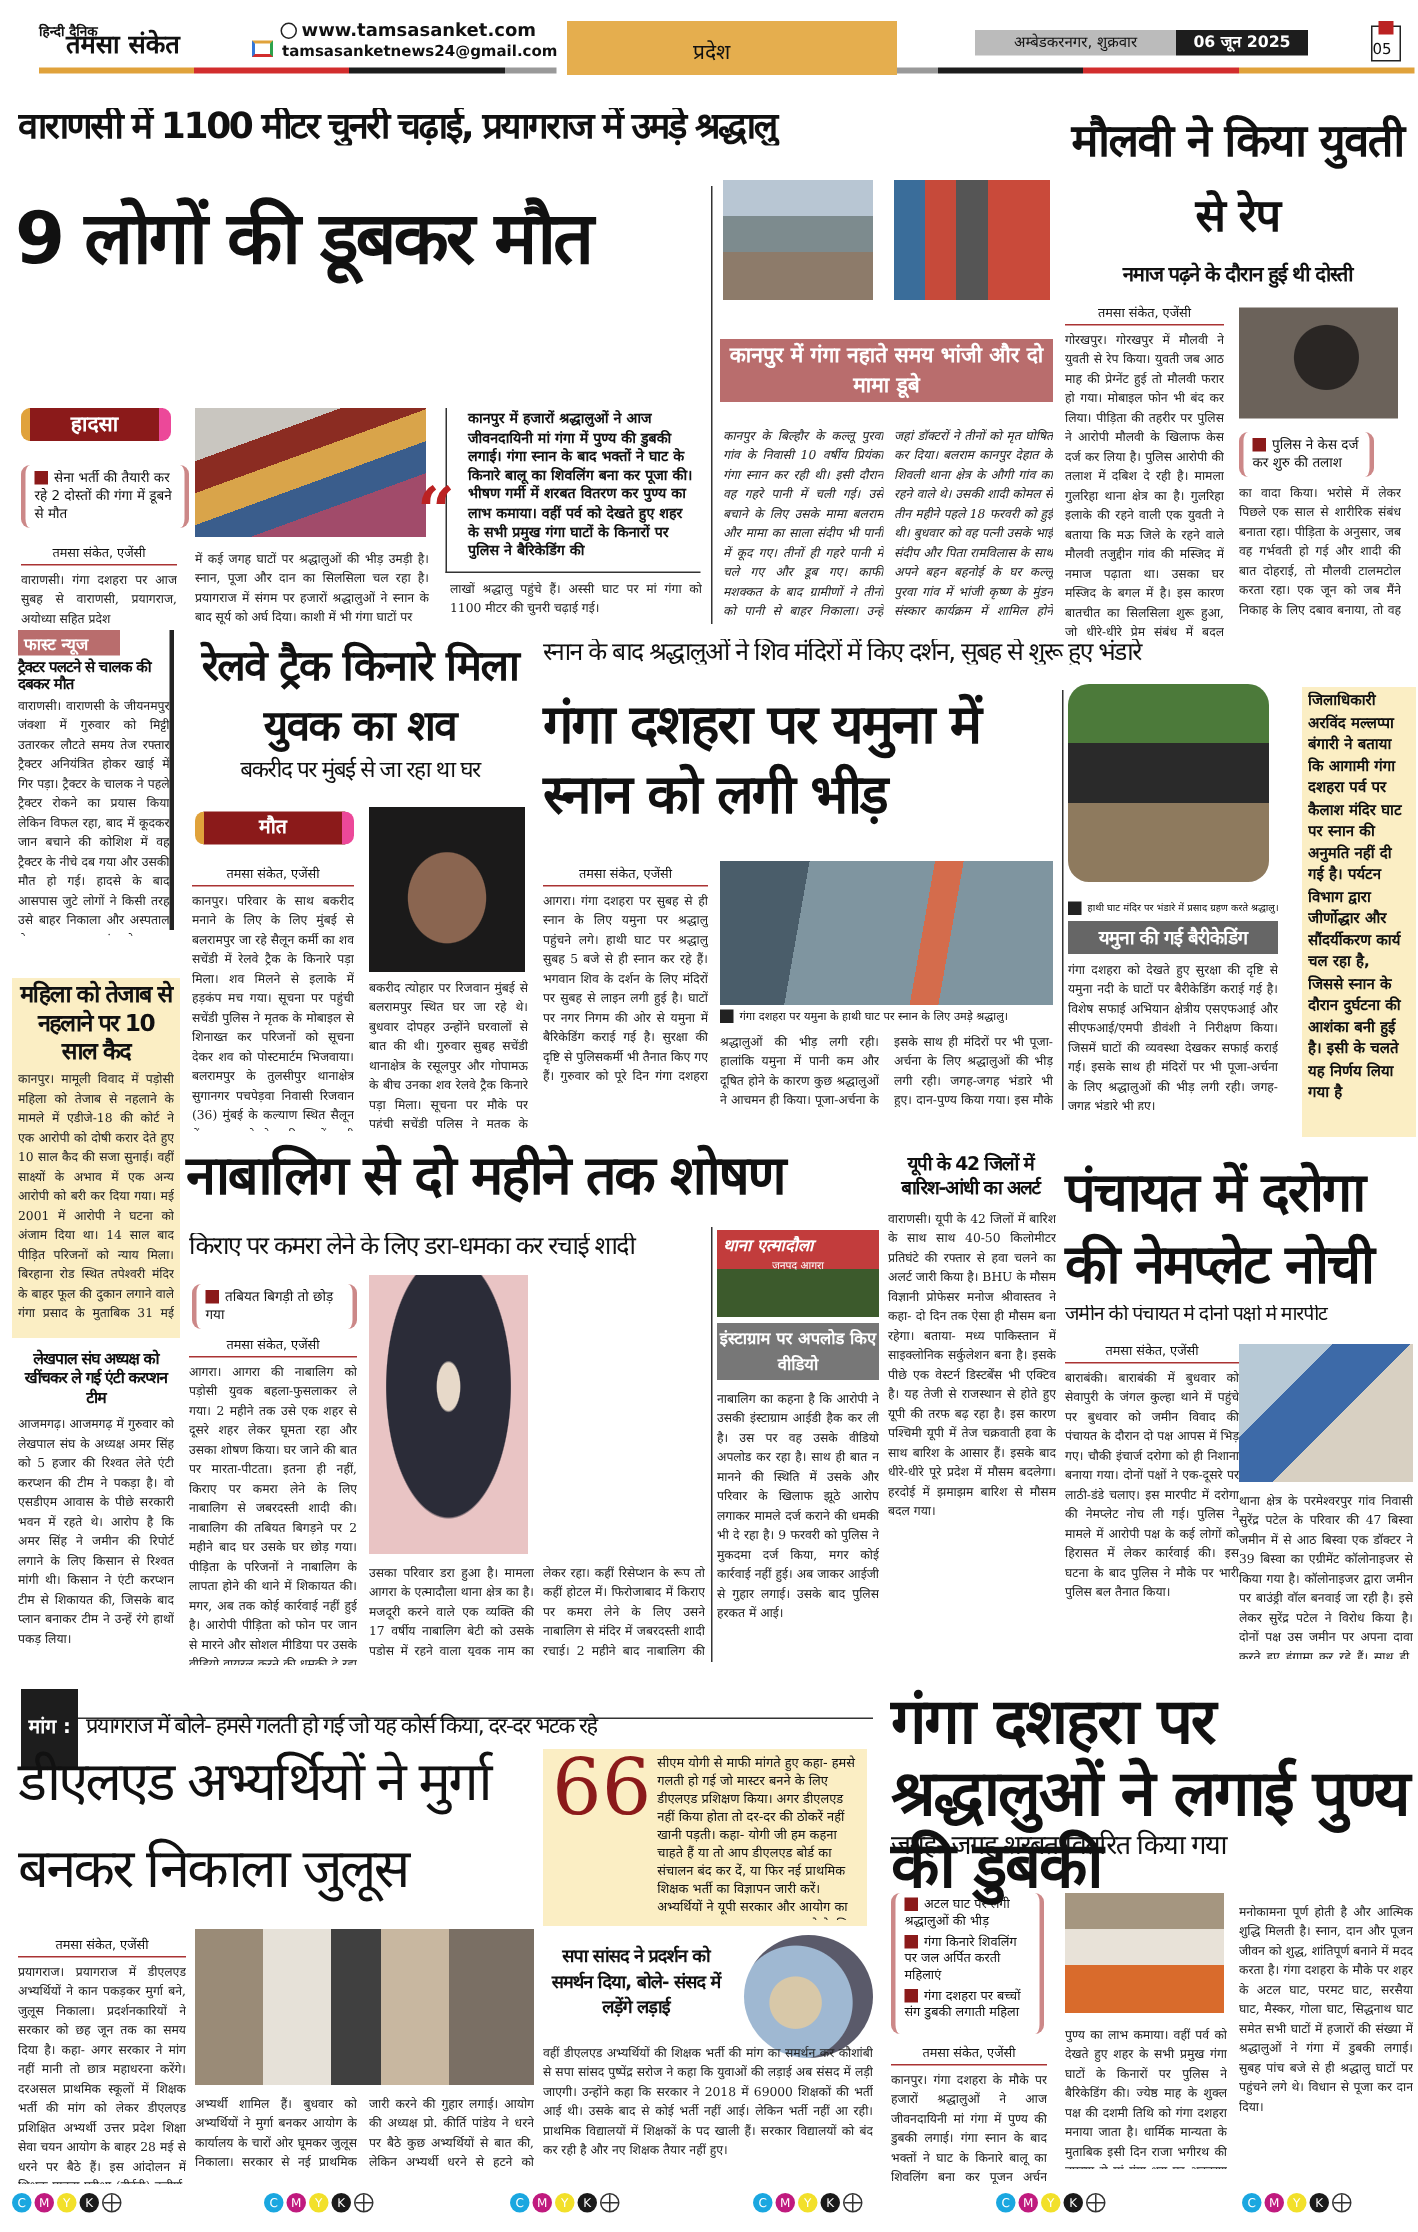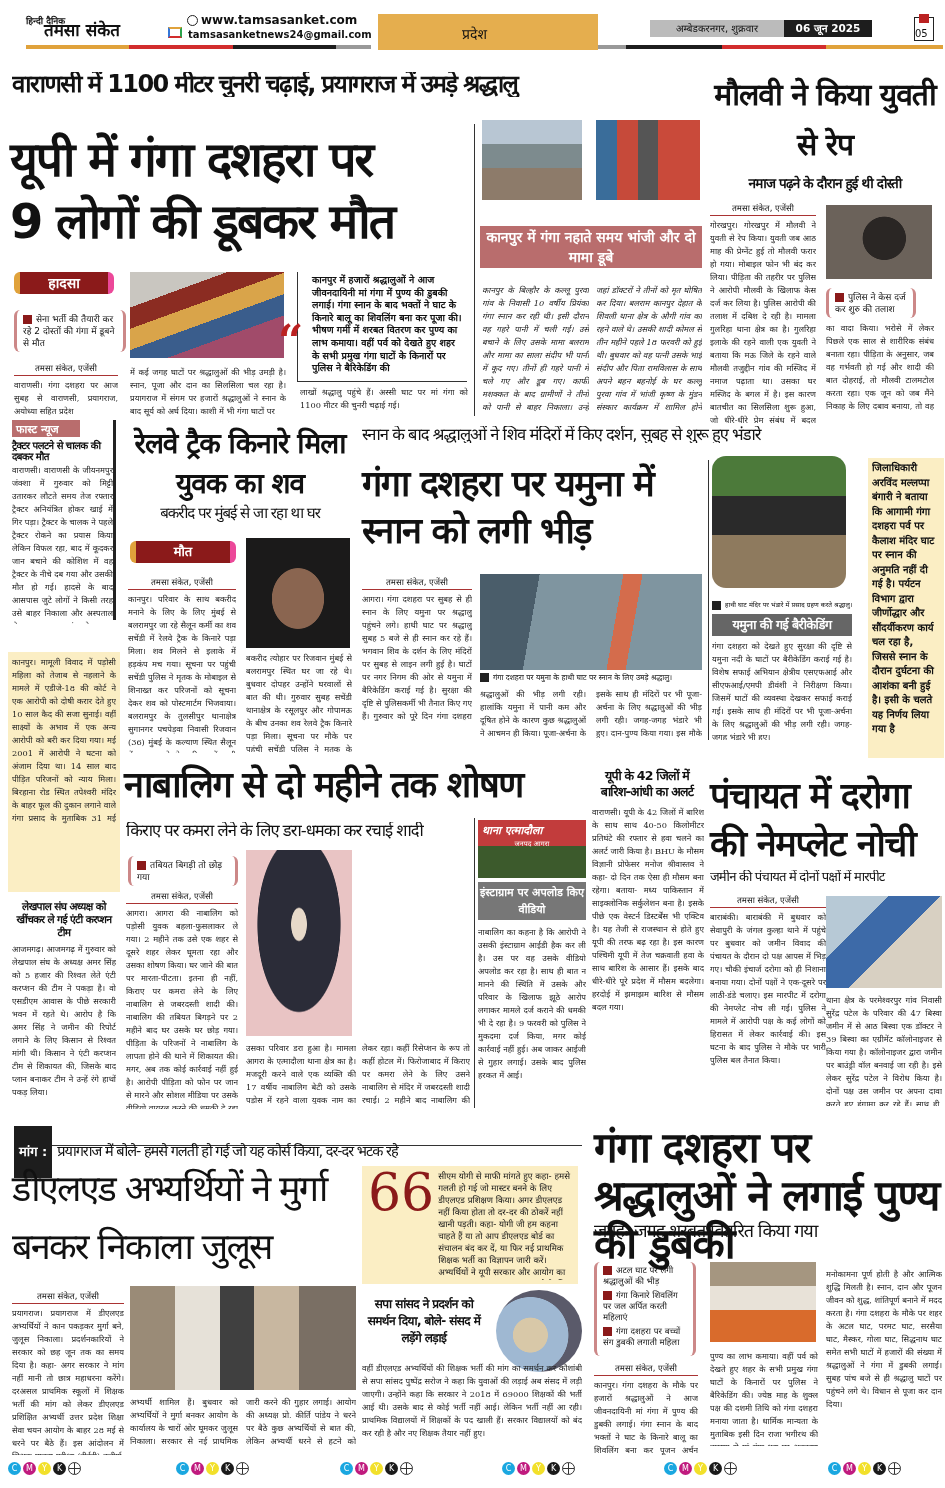--- a/index.html
+++ b/index.html
@@ -2,21 +2,21 @@
 <html><head>
 <meta charset="utf-8">
 <style>
 *{box-sizing:border-box;margin:0;padding:0}
 body{width:945px;height:1488px;background:#fff;font-family:"DejaVu Sans",sans-serif;color:#111;position:relative;overflow:hidden}
 .abs{position:absolute}
 .hl{font-family:"DejaVu Sans",sans-serif;font-weight:bold;color:#111;line-height:1.05;letter-spacing:-1px}
 .body{font-family:"DejaVu Serif",serif;font-size:8.2px;line-height:13px;color:#222;text-align:justify;overflow:hidden}
 .by{font-family:"DejaVu Sans",sans-serif;font-size:8.5px;text-align:center;border-bottom:1.5px solid #a33;padding-bottom:2px;margin-bottom:3px}
 .photo{background:#777;overflow:hidden}
-.tag{background:#8b1a1a;color:#fff;font-weight:bold;text-align:center;border-left:6px solid #e0a23b;border-right:6px solid #ec4899;border-radius:6px}
+.tag{background:#8b1a1a;color:#fff;font-weight:bold;text-align:center;border-left:6px solid #e0a23b;border-right:8px solid #ec4899;border-radius:6px}
 .bullet{border-left:3px solid #c88;border-right:3px solid #c88;border-radius:6px;padding:3px 6px;font-size:9px;line-height:12px}
 .sq{display:inline-block;width:9px;height:9px;background:#8b1a1a;margin-right:4px;vertical-align:middle}
 .vline{position:absolute;width:1px;background:#333}
 .cmyk{display:flex;gap:2px;align-items:center}
 .cmyk span{width:13px;height:13px;border-radius:50%;font-size:8px;color:#fff;text-align:center;line-height:13px}
 .reg{width:13px;height:13px;border:1px solid #333;border-radius:50%;position:relative}
 .reg:before{content:"";position:absolute;left:5px;top:0;width:1px;height:11px;background:#333}
 .reg:after{content:"";position:absolute;top:5px;left:0;height:1px;width:11px;background:#333}
 </style>
 </head>
@@ -36,21 +36,20 @@
   <div class="abs" style="left:902px;top:17px;width:20px;height:24px;border:1px solid #222;background:#fff">
     <div style="position:absolute;left:4px;top:-4px;width:10px;height:9px;background:#b22"></div>
     <div style="position:absolute;bottom:1px;width:100%;text-align:left;font-size:10px">05</div>
   </div>
   <div class="abs" style="left:14px;top:45px;width:345px;height:4px;background:linear-gradient(90deg,#e0a23b 0 30%,#d22d2d 30% 60%,#1d1d1d 60% 90%,#999 90%)"></div>
   <div class="abs" style="left:586px;top:45px;width:345px;height:4px;background:linear-gradient(90deg,#999 0 8%,#1d1d1d 8% 36%,#d22d2d 36% 66%,#e0a23b 66%)"></div>
 </div>
 
 <div class="abs hl" style="left:12px;top:72px;width:690px;font-size:24px;letter-spacing:-1.6px;white-space:nowrap;overflow:hidden">वाराणसी में 1100 मीटर चुनरी चढ़ाई, प्रयागराज में उमड़े श्रद्धालु</div>
 <div class="abs hl" style="left:10px;top:128px;width:470px;font-size:48px;letter-spacing:-2px;line-height:62px">
-  <div>यूपी में गंगा दशहरा पर</div>
   <div>9 लोगों की डूबकर मौत</div>
 </div>
 <div class="abs tag" style="left:14px;top:272px;width:100px;height:22px;font-size:14px;line-height:22px">हादसा</div>
 <div class="abs bullet" style="left:14px;top:310px;width:112px">
   <span class="sq"></span><span>सेना भर्ती की तैयारी कर रहे 2 दोस्तों की गंगा में डूबने से मौत</span>
 </div>
 <div class="abs" style="left:14px;top:362px;width:104px">
   <div class="by">तमसा संकेत, एजेंसी</div>
   <div class="body" style="height:40px">वाराणसी। गंगा दशहरा पर आज सुबह से वाराणसी, प्रयागराज, अयोध्या सहित प्रदेश</div>
 </div>
@@ -83,20 +82,21 @@
   <span class="sq"></span><span>पुलिस ने केस दर्ज कर शुरु की तलाश</span>
 </div>
 <div class="abs body" style="left:826px;top:322px;width:108px;height:90px">का वादा किया। भरोसे में लेकर पिछले एक साल से शारीरिक संबंध बनाता रहा। पीड़िता के अनुसार, जब वह गर्भवती हो गई और शादी की बात दोहराई, तो मौलवी टालमटोल करता रहा। एक जून को जब मैंने निकाह के लिए दबाव बनाया, तो वह मस्जिद छोड़कर फरार हो गया।</div>
 
 <div class="abs" style="left:12px;top:420px;width:104px;height:200px;border-right:3px solid #222">
   <div style="background:#b96d6d;color:#fff;font-weight:bold;font-size:11px;width:68px;padding:1px 4px">फास्ट न्यूज</div>
   <div class="hl" style="font-size:10px;text-align:left;margin-top:4px;letter-spacing:-0.5px">ट्रैक्टर पलटने से चालक की दबकर मौत</div>
   <div class="body" style="height:160px;margin-top:2px">वाराणसी। वाराणसी के जीयनमपुर जंक्शा में गुरुवार को मिट्टी उतारकर लौटते समय तेज रफ्तार ट्रैक्टर अनियंत्रित होकर खाई में गिर पड़ा। ट्रैक्टर के चालक ने पहले ट्रैक्टर रोकने का प्रयास किया लेकिन विफल रहा, बाद में कूदकर जान बचाने की कोशिश में वह ट्रैक्टर के नीचे दब गया और उसकी मौत हो गई। हादसे के बाद आसपास जुटे लोगों ने किसी तरह उसे बाहर निकाला और अस्पताल लेकर गए। जहां के बाद चिकित्सकों ने उसे मृत घोषित कर दिया।</div>
 </div>
 <div class="abs" style="left:8px;top:652px;width:112px;height:240px;background:#fbeec4;padding:2px 4px">
+  <div class="hl" style="font-size:15.5px;text-align:center;letter-spacing:-1px;line-height:19px">महिला को तेजाब से नहलाने पर 10 साल कैद</div>
   <div class="body" style="height:170px;margin-top:2px">कानपुर। मामूली विवाद में पड़ोसी महिला को तेजाब से नहलाने के मामले में एडीजे-18 की कोर्ट ने एक आरोपी को दोषी करार देते हुए 10 साल कैद की सजा सुनाई। वहीं साक्ष्यों के अभाव में एक अन्य आरोपी को बरी कर दिया गया। मई 2001 में आरोपी ने घटना को अंजाम दिया था। 14 साल बाद पीड़ित परिजनों को न्याय मिला। बिरहाना रोड स्थित तपेश्वरी मंदिर के बाहर फूल की दुकान लगाने वाले गंगा प्रसाद के मुताबिक 31 मई 2001 को उनकी बेटी आरती घर के बाहर खेल रही थी।</div>
 </div>
 <div class="abs" style="left:12px;top:900px;width:104px;height:200px">
   <div class="hl" style="font-size:10.5px;text-align:center;letter-spacing:-0.6px;line-height:13px">लेखपाल संघ अध्यक्ष को खींचकर ले गई एंटी करप्शन टीम</div>
   <div class="body" style="height:154px;margin-top:4px">आजमगढ़। आजमगढ़ में गुरुवार को लेखपाल संघ के अध्यक्ष अमर सिंह को 5 हजार की रिश्वत लेते एंटी करप्शन की टीम ने पकड़ा है। वो एसडीएम आवास के पीछे सरकारी भवन में रहते थे। आरोप है कि अमर सिंह ने जमीन की रिपोर्ट लगाने के लिए किसान से रिश्वत मांगी थी। किसान ने एंटी करप्शन टीम से शिकायत की, जिसके बाद प्लान बनाकर टीम ने उन्हें रंगे हाथों पकड़ लिया।</div>
 </div>
 
 <div class="abs hl" style="left:128px;top:424px;width:224px;font-size:28px;line-height:40px;text-align:center;letter-spacing:-1px">रेलवे ट्रैक किनारे मिला युवक का शव</div>
 <div class="abs hl" style="left:128px;top:506px;width:224px;font-size:15px;text-align:center;letter-spacing:-1px;font-weight:normal">बकरीद पर मुंबई से जा रहा था घर</div>
 <div class="abs tag" style="left:130px;top:541px;width:106px;height:22px;font-size:13px;line-height:22px">मौत</div>

